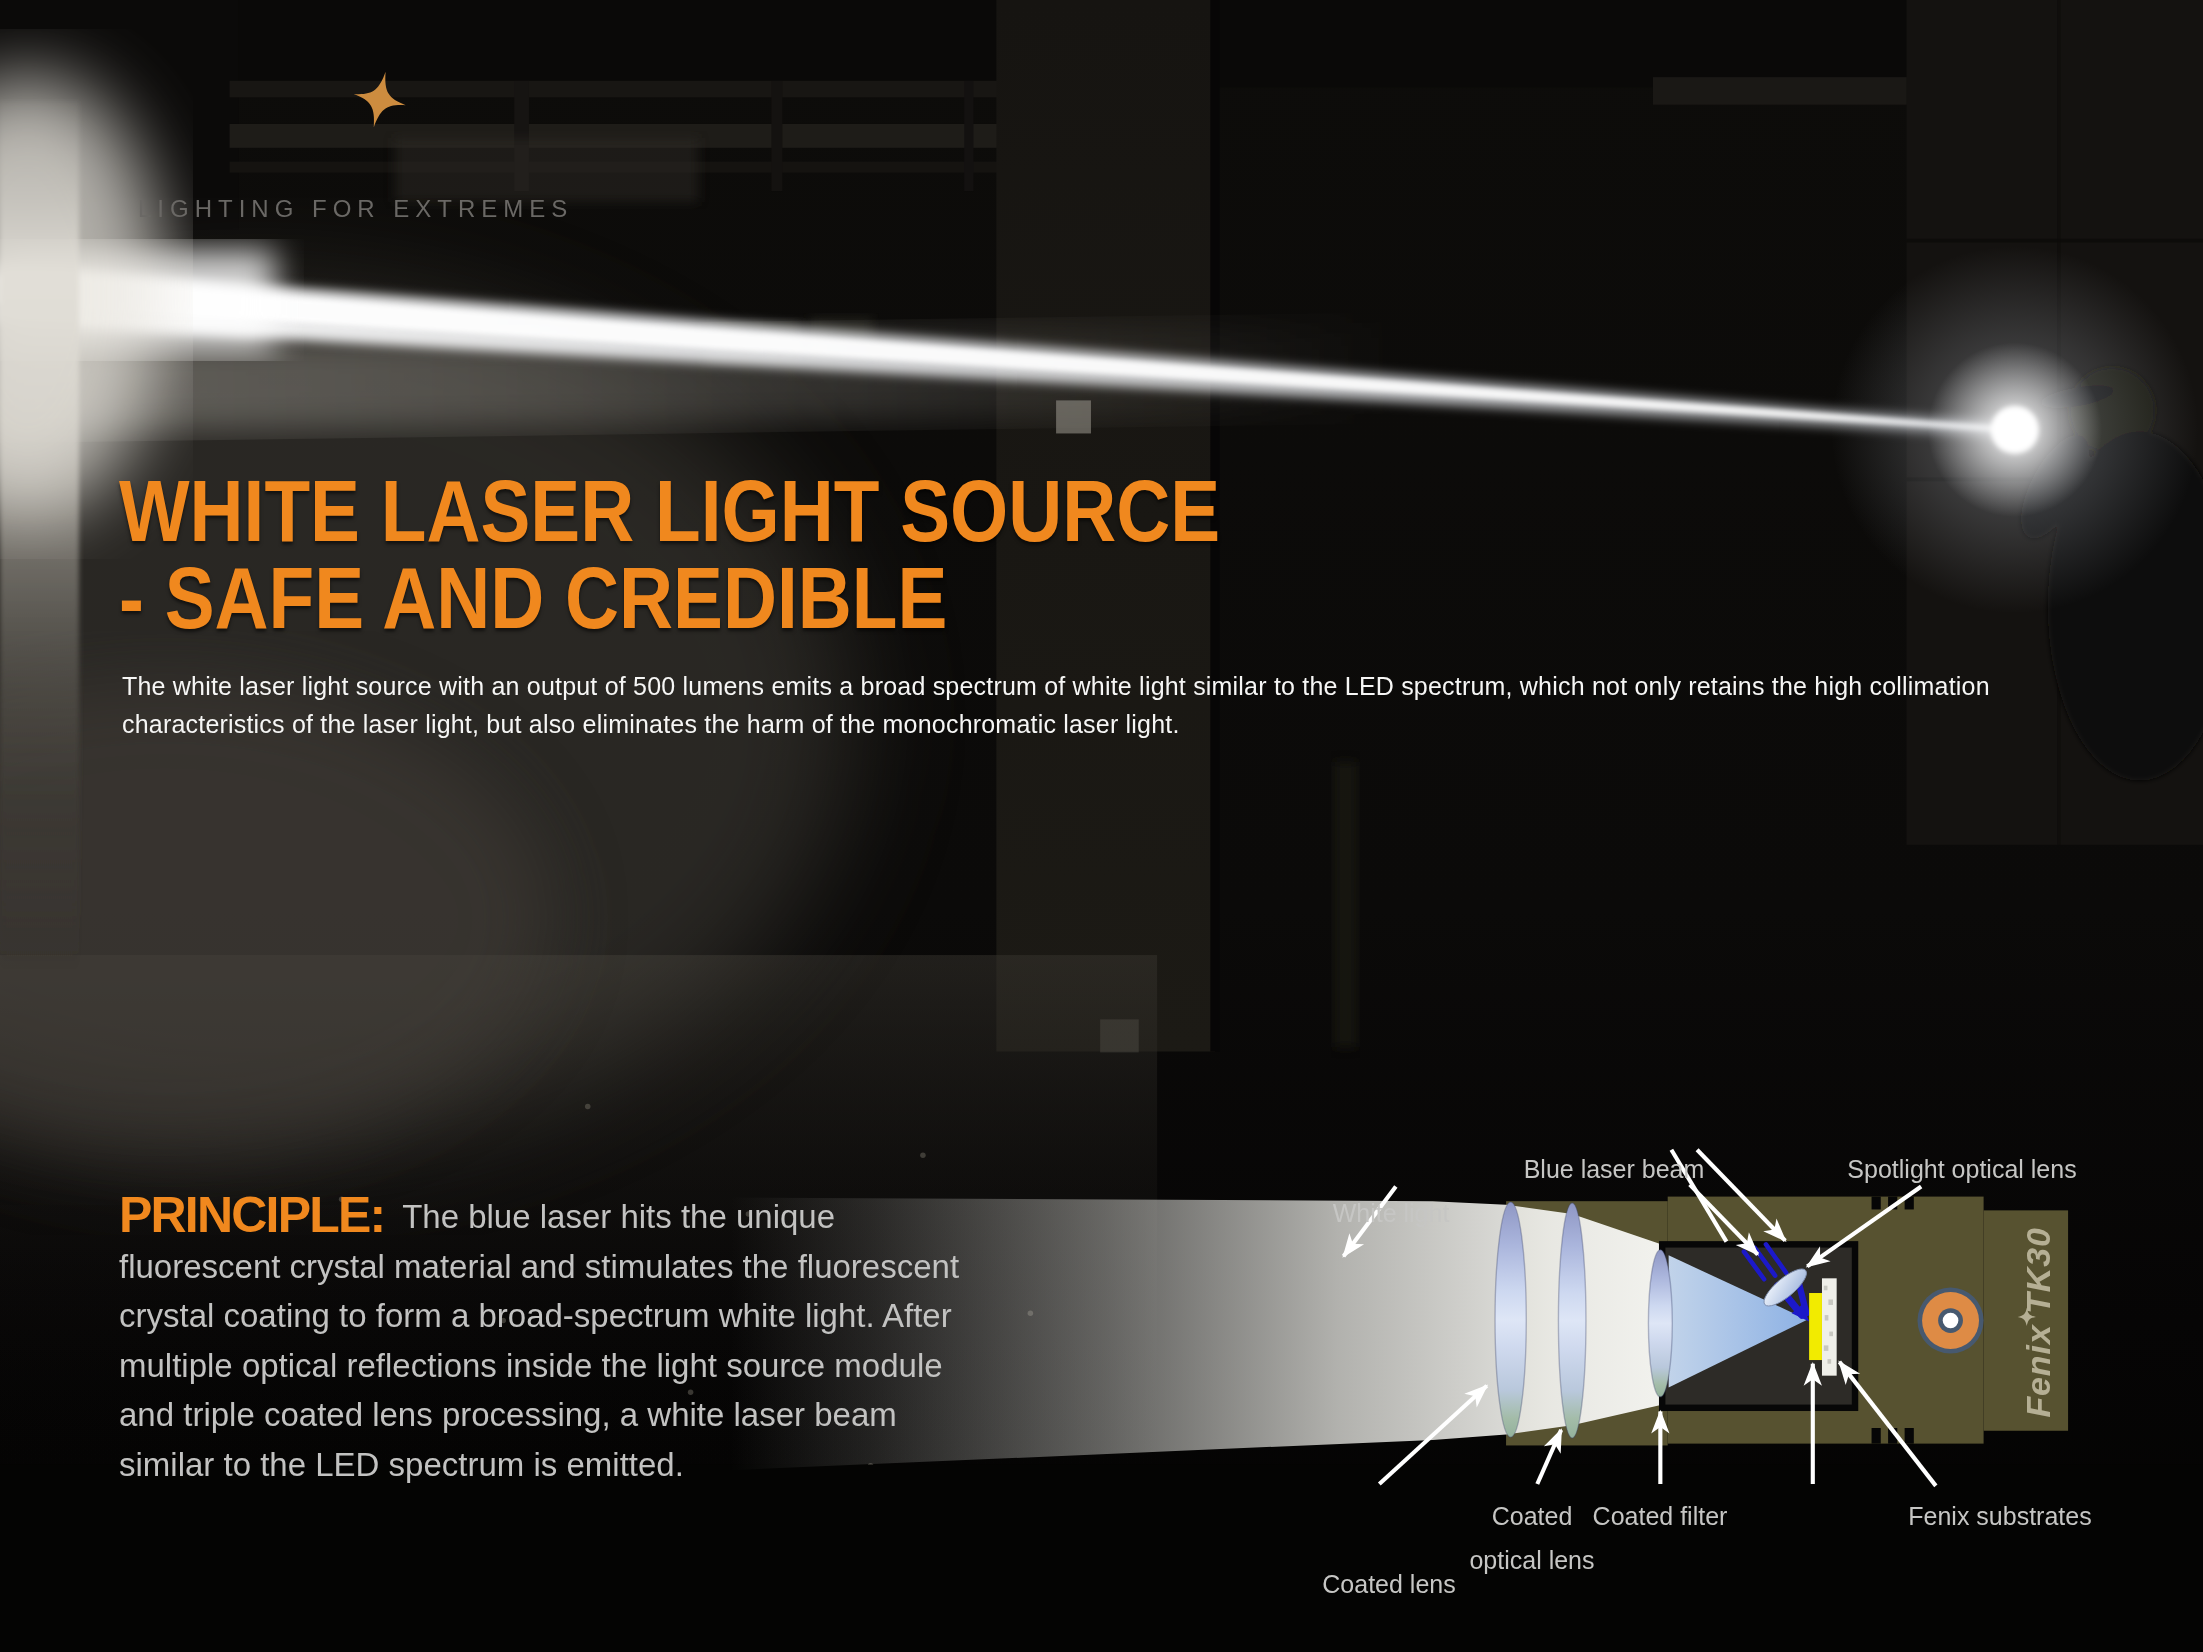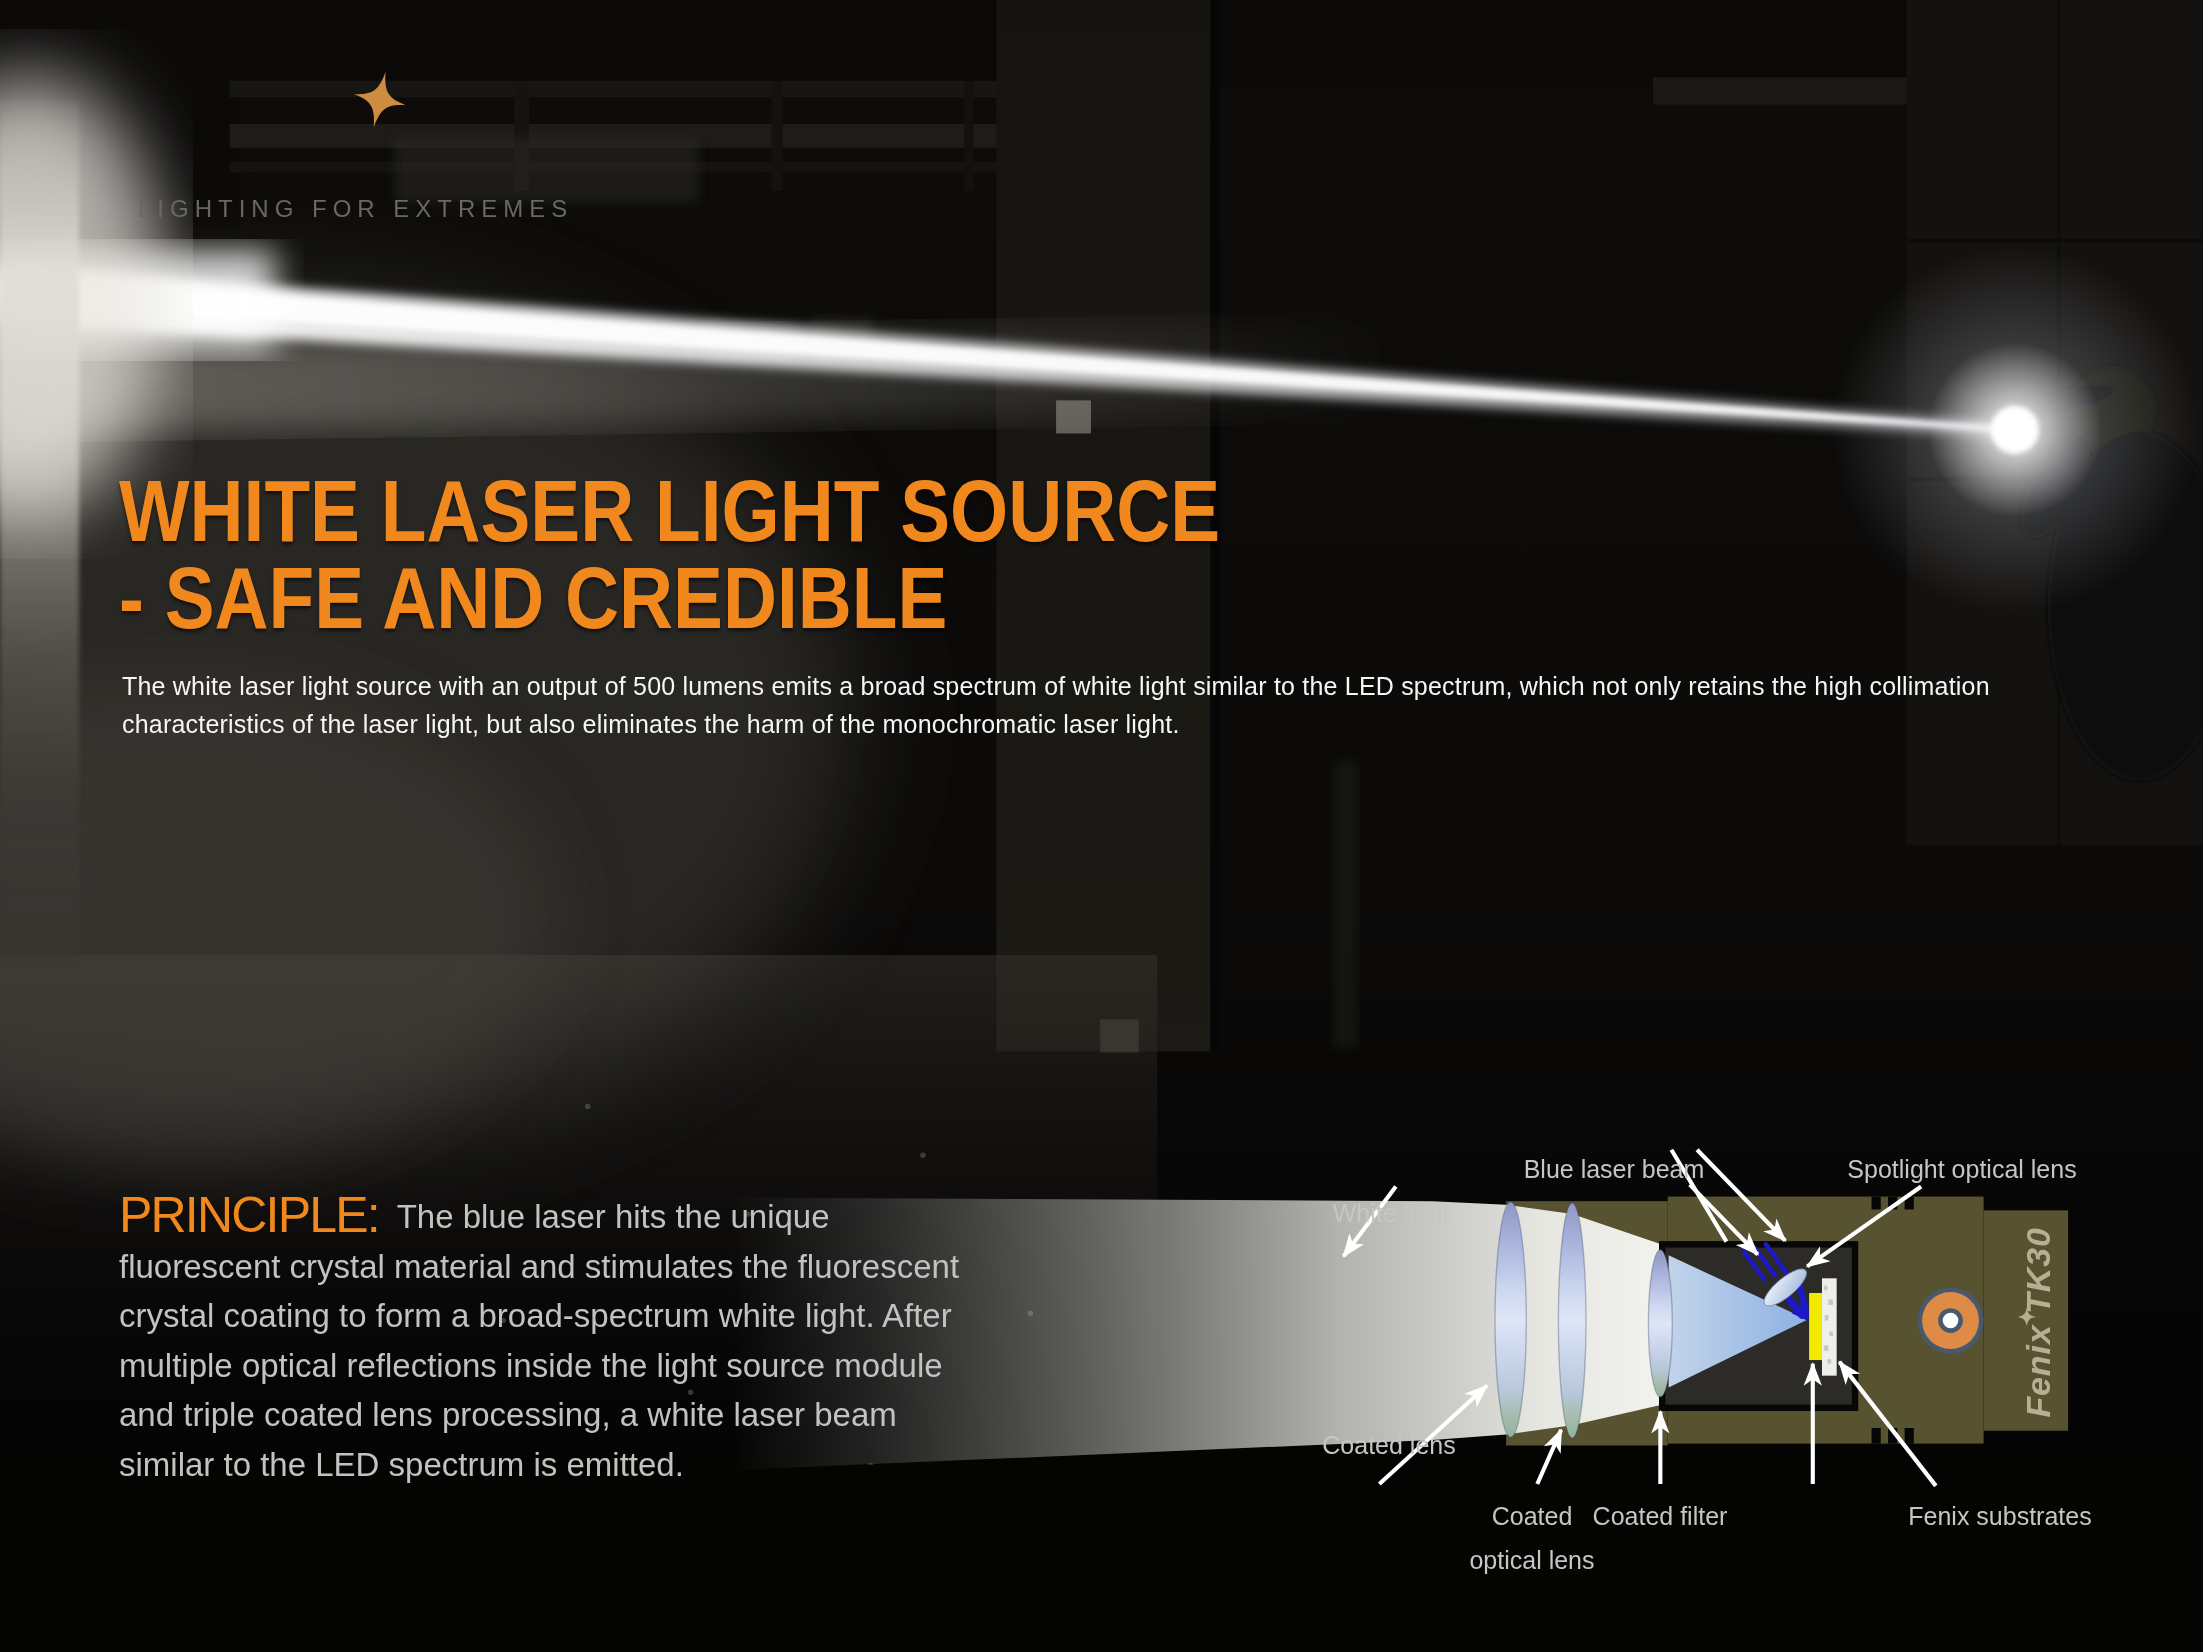--- a/index.html
+++ b/index.html
@@ -16,21 +16,21 @@
 
   
   .headline{position:absolute;left:119px;top:467px;color:var(--accent-orange);
             font-size:88px;font-weight:bold;line-height:0.99;letter-spacing:0;
             transform:scaleX(.85);transform-origin:left top;white-space:nowrap;
             text-shadow:0 2.8px 3.7px rgba(0,0,0,.55);}
   .intro{position:absolute;left:122px;top:667px;width:1947px;color:#f6f6f5;
          font-size:25px;line-height:1.53;letter-spacing:0.2px;}
   .principle{position:absolute;left:119px;top:1190px;width:863px;color:#c2c2c1;
              font-size:33px;line-height:1.5;}
-  .principle .plabel{color:var(--accent-orange);font-weight:normal;font-size:50px;
+  .principle .plabel{color:var(--accent-orange);font-weight:bold;font-size:50px;
              letter-spacing:-1.8px;line-height:1;vertical-align:-3.7px;padding-right:9.2px;}
 
   
   .dlabel{position:absolute;transform:translateX(-50%);text-align:center;
           color:#c6c6c4;font-size:25px;line-height:1.75;white-space:nowrap;}
   .dlabel.wrap{white-space:normal;}
 </style>
 </head>
 <body>
 
@@ -290,18 +290,18 @@
   <div class="intro">The white laser light source with an output of 500 lumens emits a broad spectrum of white light similar to the LED spectrum, which not only retains the high collimation characteristics of the laser light, but also eliminates the harm of the monochromatic laser light.</div>
 
   <div class="principle">
     <span class="plabel">PRINCIPLE:</span>
     <span>The blue laser hits the unique fluorescent crystal material and stimulates the fluorescent crystal coating to form a broad-spectrum white light. After multiple optical reflections inside the light source module and triple coated lens processing, a white laser beam similar to the LED spectrum is emitted.</span>
   </div>
 
   <div class="dlabel" style="left:1391px;top:1148px;margin-top:44px;">White light</div>
   <div class="dlabel" style="left:1614px;top:1148px;">Blue laser beam</div>
   <div class="dlabel" style="left:1962px;top:1148px;">Spotlight optical lens</div>
-  <div class="dlabel" style="left:1389px;top:1424px;">Coated lens</div>
+  <div class="dlabel" style="left:1389px;top:1563px;">Coated lens</div>
   <div class="dlabel wrap" style="left:1532px;top:1495px;width:147px;">Coated optical lens</div>
   <div class="dlabel" style="left:1660px;top:1495px;">Coated filter</div>
   <div class="dlabel" style="left:2000px;top:1495px;">Fenix substrates</div>
 </div>
 
 
 </body></html>

